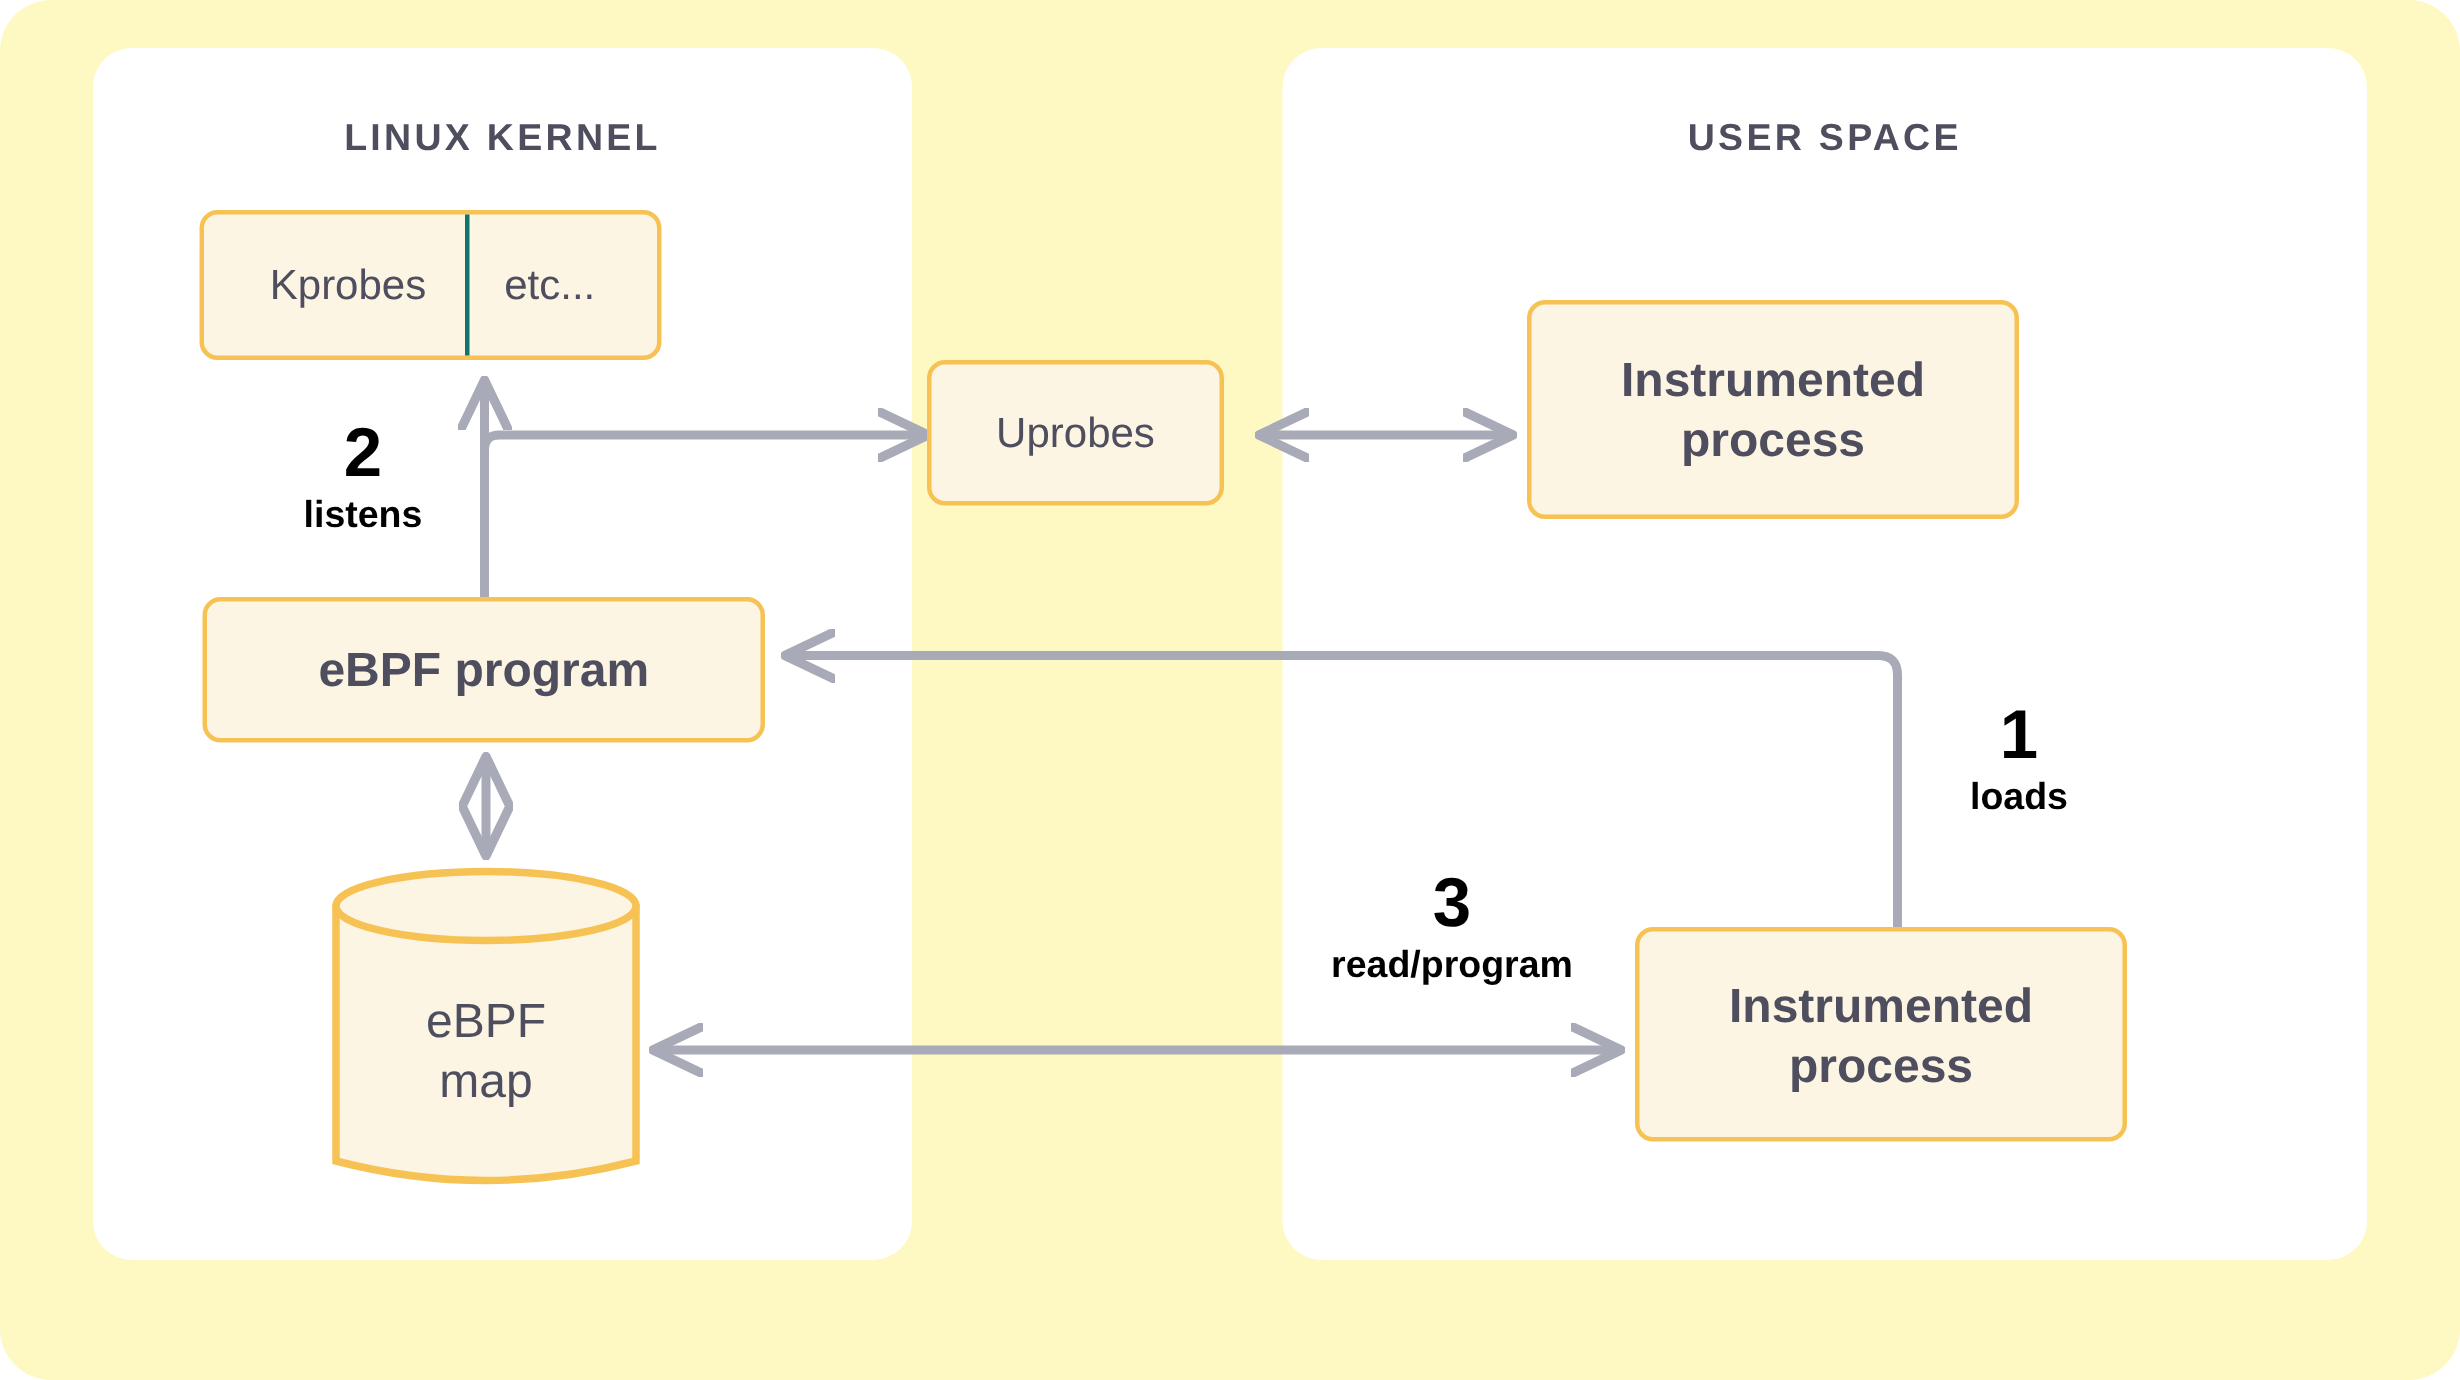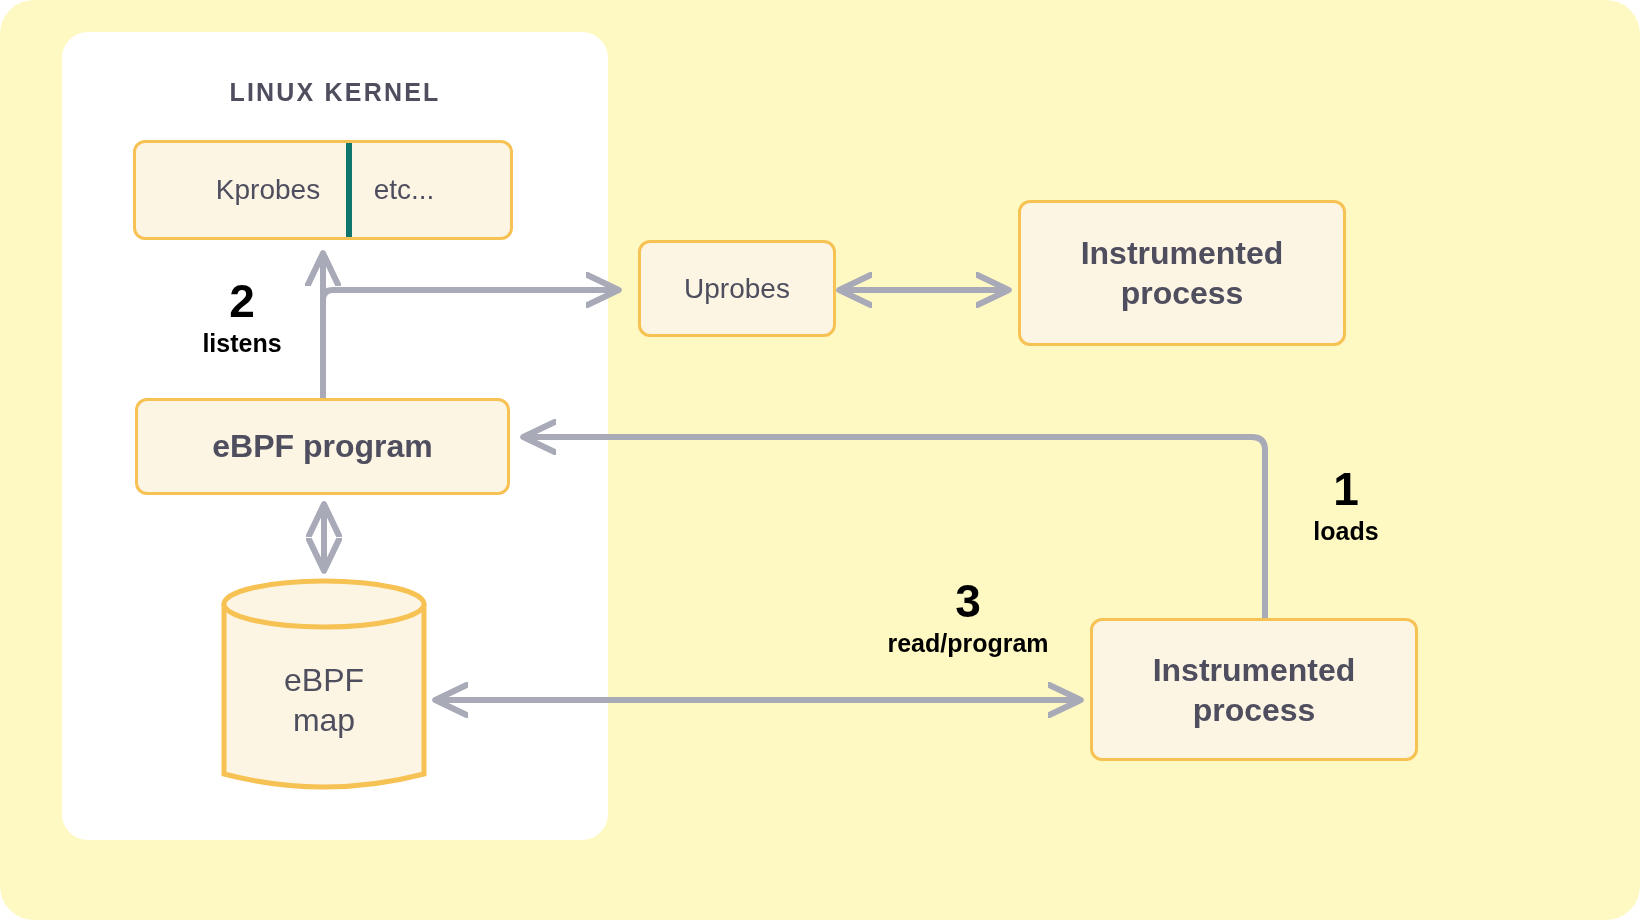--- a/index.html
+++ b/index.html
@@ -49,45 +49,45 @@
     box-sizing: border-box;
     display: flex;
     align-items: center;
     justify-content: center;
     text-align: center;
     color: #4e4e5f;
   }
 
   
   #probes {
-    left: 133px; top: 140px; width: 380px; height: 100px;
+    left: 133px; top: 140px; width: 308px; height: 100px;
     padding: 0;
     display: flex;
   }
   #probes .cell {
     flex: 0 0 auto;
     display: flex;
     align-items: center;
     justify-content: center;
     font-size: 28px;
     color: #4e4e5f;
     height: 100%;
     box-sizing: border-box;
   }
   #probes .cell-kprobes { width: 156px; }
   #probes .cell-perf    { width: 108px; border-left: 3px solid #f7c254; }
-  #probes .cell-etc     { width: 110px; border-left: 6px solid #0f766e; }
+  #probes .cell-etc     { width: 110px; border-left: 3px solid #0f766e; }
 
   #ebpf-program {
     left: 135px; top: 398px; width: 375px; height: 97px;
     font-size: 32px; font-weight: bold;
   }
 
   #uprobes {
-    left: 638px; top: 240px; width: 198px; height: 97px;
+    left: 618px; top: 240px; width: 198px; height: 97px;
     font-size: 28px;
   }
 
   #proc-top {
     left: 1018px; top: 200px; width: 328px; height: 146px;
     font-size: 32px; font-weight: bold; line-height: 1.25;
   }
 
   #proc-bottom {
     left: 1090px; top: 618px; width: 328px; height: 143px;
@@ -138,20 +138,23 @@
 </style>
 </head>
 <body>
 
 <div id="stage">
 
   <div class="panel" id="panel-kernel">
     <div class="panel-title">LINUX KERNEL</div>
   </div>
 
+  <div class="panel" id="panel-user">
+    <div class="panel-title">USER SPACE</div>
+  </div>
 
   <svg id="edges" viewBox="0 0 1640 920">
     <defs>
       <marker id="ah" viewBox="0 0 10 10" refX="9" refY="5" markerWidth="6" markerHeight="6" orient="auto-start-reverse">
         <path d="M 0 0.6 L 9.2 5 L 0 9.4" fill="none" stroke="#a9aab8" stroke-width="1.7" stroke-linecap="round" stroke-linejoin="round"></path>
       </marker>
       <marker id="ah-start" viewBox="0 0 10 10" refX="9" refY="5" markerWidth="6" markerHeight="6" orient="auto-start-reverse">
         <path d="M 0 0.6 L 9.2 5 L 0 9.4" fill="none" stroke="#a9aab8" stroke-width="1.7" stroke-linecap="round" stroke-linejoin="round"></path>
       </marker>
     </defs>

